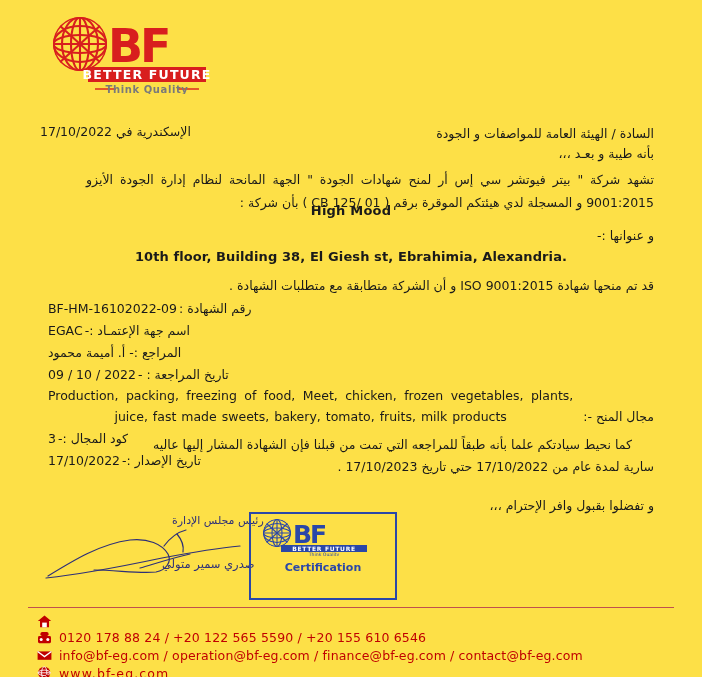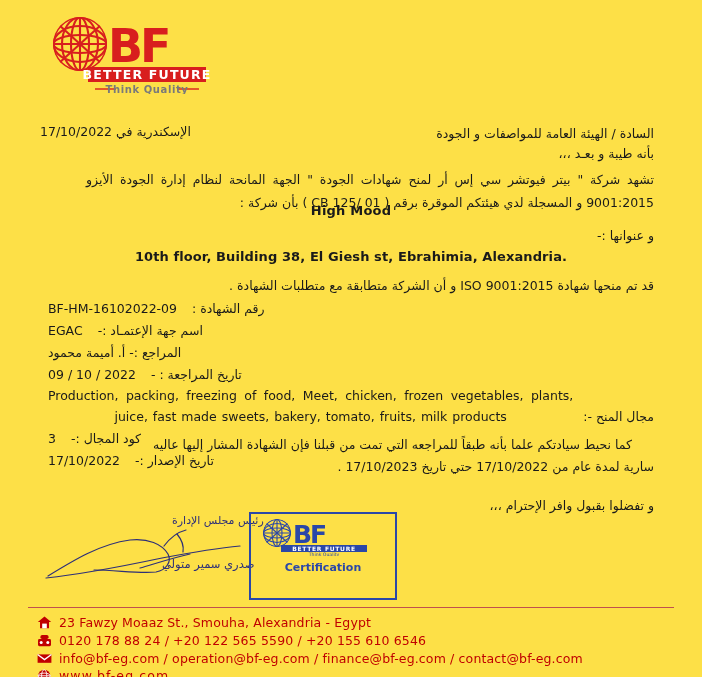--- a/index.html
+++ b/index.html
@@ -118,21 +118,21 @@
     justify-content: flex-end;
     align-items: flex-start;
     line-height: 1.68;
     margin-bottom: 1px;
     white-space: nowrap;
   }
   .fld-label { direction: rtl; }
   .fld-val {
     direction: ltr;
     unicode-bidi: embed;
-    margin-right: 15px;
+    margin-right: 2px;
   }
 
   
   .scope-row {
     display: flex;
     direction: rtl;
     align-items: flex-start;
     line-height: 1.65;
   }
   .scope-label { white-space: nowrap; direction: rtl; padding-top: 1px; margin-top: 20px;}
@@ -388,21 +388,20 @@
 
   <div class="footer">
 
     <div class="f-row">
       <span class="f-ico">
         <svg width="15" height="13" viewBox="0 0 15 13">
             <path d="M7.5 0.5 L14.2 6 L12 6 L12 12.3 L3 12.3 L3 6 L0.8 6 Z" fill="#c00000"></path>
             <rect x="5.2" y="7.6" width="4.6" height="4.7" fill="#ffffff"></rect>
           </svg>
       </span>
-      <span class="f-txt">23 Fawzy Moaaz St., Smouha, Alexandria - Egypt</span>
     </div>
 
     <div class="f-row">
       <span class="f-ico">
         <svg width="15" height="13" viewBox="0 0 15 13">
             <rect x="1" y="5" width="13" height="7.2" rx="1.4" fill="#c00000"></rect>
             <rect x="3.4" y="1" width="8.2" height="4" rx="1.8" fill="#c00000"></rect>
             <circle cx="4.2" cy="8.6" r="1.5" fill="#ffffff"></circle>
             <circle cx="10.8" cy="8.6" r="1.5" fill="#ffffff"></circle>
           </svg>

